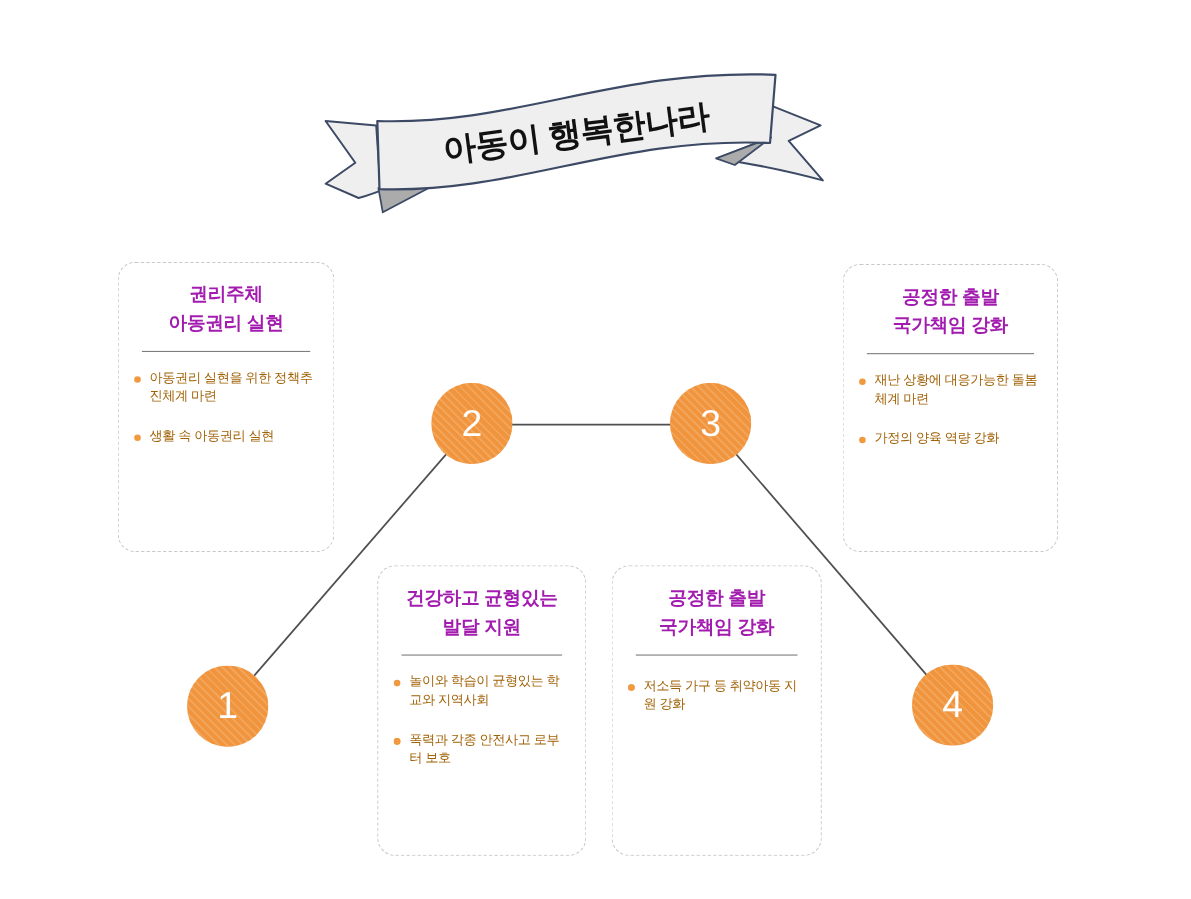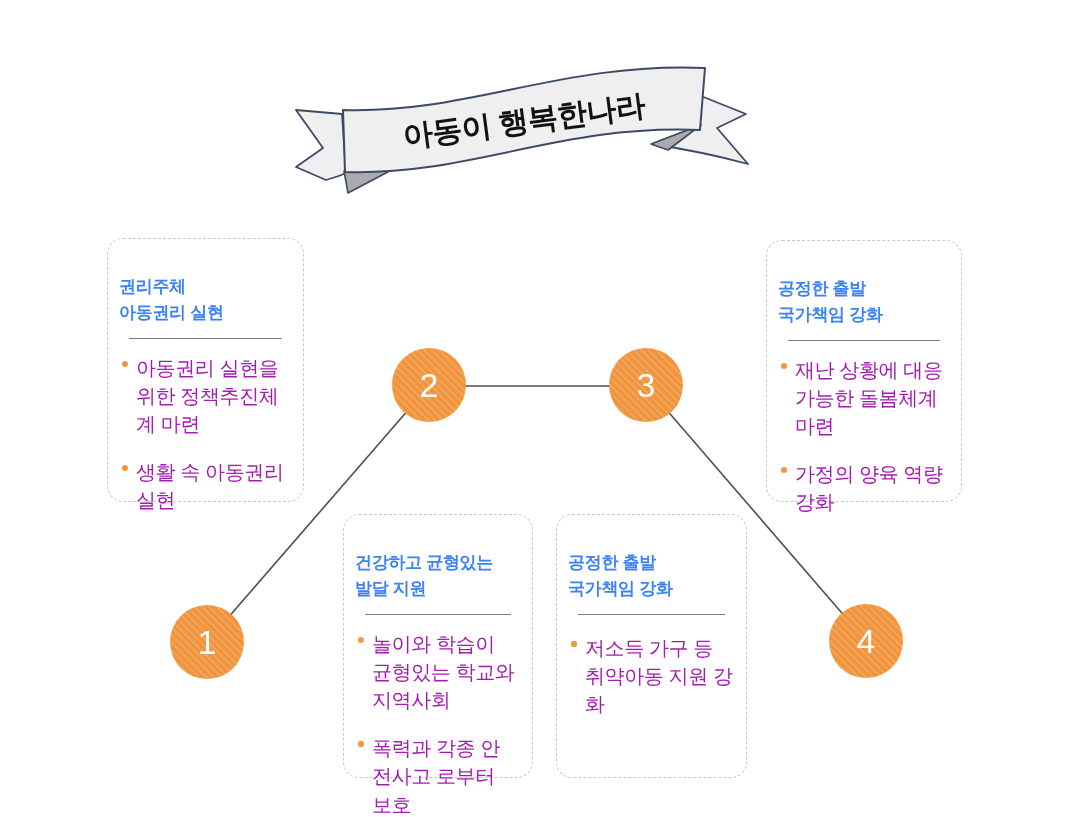--- a/index.html
+++ b/index.html
@@ -29,28 +29,28 @@
   .card{
     position:absolute;background:#ffffff;border:1.6px dashed #c9c9c9;border-radius:16px;
     box-sizing:border-box;padding:16px 11px 12px 11px;z-index:2;
   }
   .card.pos-tl{left:107px;top:238px;width:197px;height:264px;}
   .card.pos-bl{left:343px;top:514px;width:190px;height:264px;}
   .card.pos-br{left:556px;top:514px;width:191px;height:264px;}
   .card.pos-tr{left:766px;top:240px;width:196px;height:262px;}
 
   .card-title{
-    font-size:17px;font-weight:700;line-height:1.55;color:#3b82f6;
-    letter-spacing:-0.3px;margin-top:19px;
+    text-align:center;font-size:17px;font-weight:700;line-height:1.55;color:#a21caf;
+    letter-spacing:-0.3px;margin-top:0;
   }
   .card-divider{border:none;border-top:1.4px solid #7d7d7d;width:88%;margin:11px auto 15px auto;}
   .bullet-list{list-style:none;margin:0;padding:0 2px;}
   .bullet-item{
     position:relative;padding-left:15px;margin-bottom:19px;
-    font-size:20px;font-weight:500;line-height:1.42;color:#a21caf;letter-spacing:-0.4px;
+    font-size:12px;font-weight:500;line-height:1.42;color:#a16207;letter-spacing:-0.4px;
     text-align:left;
   }
   .bullet-item:last-child{margin-bottom:0;}
   .bullet-dot{
     position:absolute;left:1px;top:7px;width:6px;height:6px;border-radius:50%;background:#F0993F;
   }
 
   .banner-text{font-family:"Liberation Sans","DejaVu Sans",sans-serif;}
 </style>
 </head>

